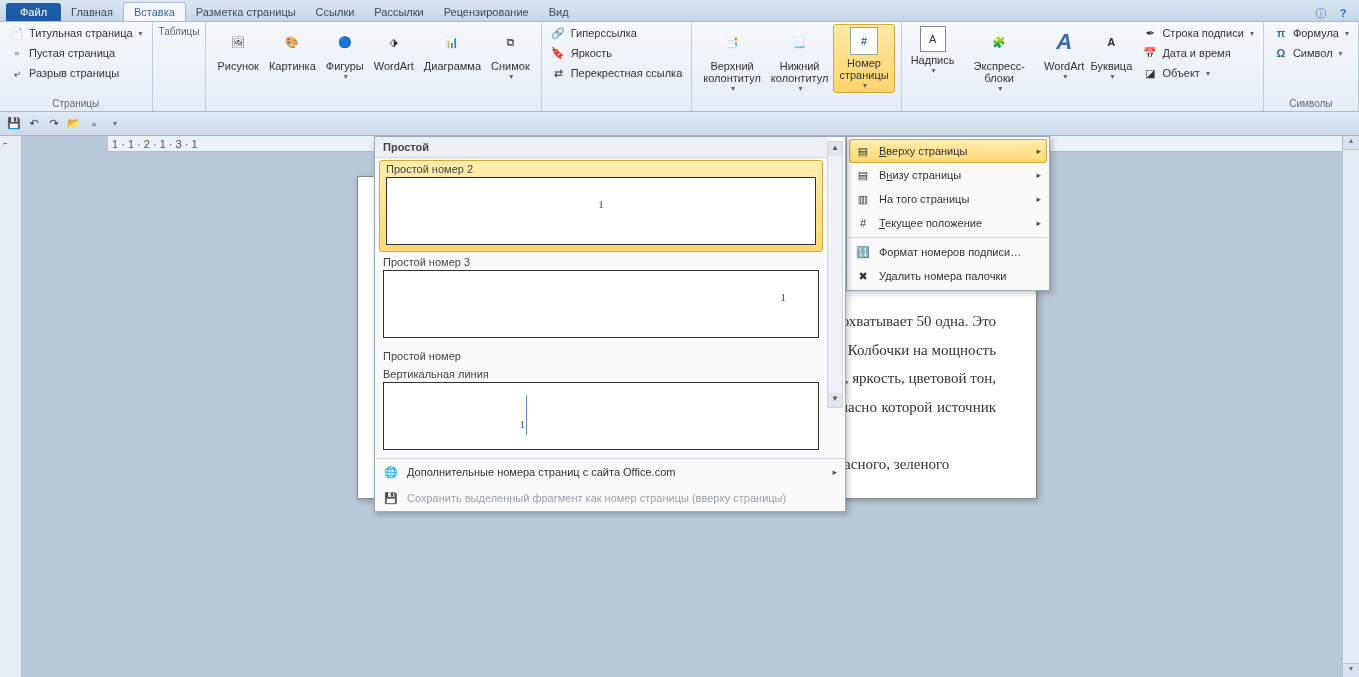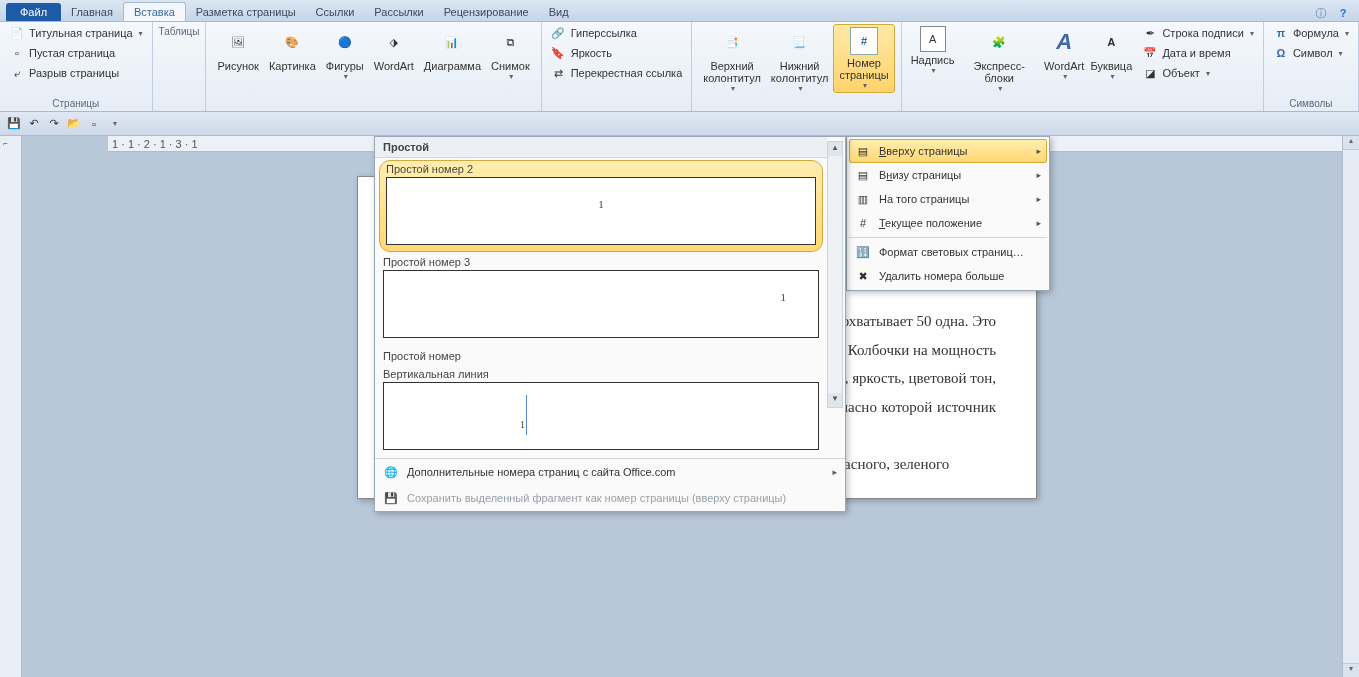--- a/index.html
+++ b/index.html
@@ -52,21 +52,21 @@
 .gallery { position: absolute; left: 352px; top: 0; width: 472px; background: #fafafa; border: 1px solid #9aa8ba; box-shadow: 2px 2px 6px rgba(0,0,0,.25); font-size: 11px; }
 .gallery .ghdr { background: #ecf0f5; padding: 4px 8px; font-weight: bold; color: #444; border-bottom: 1px solid #d0d6df; }
 .gallery .gsec { padding: 4px 8px; font-weight: normal; color: #444; }
 .gallery .gitem { padding: 2px 8px 8px; color: #444; }
 .gallery .preview { border: 1px solid #333; background: #fff; height: 68px; margin-top: 2px; position: relative; }
 .gallery .preview.pleft::after { content: "1"; position: absolute; top: 20px; left: 52px; font-family: serif; font-size: 11px; }
 .gallery .preview.pcenter::after { content: "1"; position: absolute; top: 20px; left: 50%; transform: translateX(-50%); font-family: serif; font-size: 11px; }
 .gallery .preview.pright::after { content: "1"; position: absolute; top: 20px; right: 32px; font-family: serif; font-size: 11px; }
 .gallery .preview.pvline::before { content: ""; position: absolute; top: 12px; left: 142px; width: 1px; height: 40px; background: #5a8ad0; }
 .gallery .preview.pvline::after { content: "1"; position: absolute; top: 36px; left: 136px; font-family: serif; font-size: 10px; }
-.gallery .gitem.hl { background: linear-gradient(#ffeeb0, #ffd872); border: 1px solid #d4a93c; border-radius: 11px; margin: 2px 4px; padding: 2px 6px 6px; }
+.gallery .gitem.hl { background: linear-gradient(#ffeeb0, #ffd872); border: 1px solid #d4a93c; border-radius: 3px; margin: 2px 4px; padding: 2px 6px 6px; }
 .gallery .gscroll { position: absolute; right: 2px; top: 4px; width: 16px; bottom: 50px; background: #eef1f6; border: 1px solid #cbd3dd; }
 .gallery .gscroll .up, .gallery .gscroll .dn { height: 14px; text-align: center; font-size: 9px; color: #555; background: #e0e6ee; }
 .gallery .gscroll .dn { position: absolute; bottom: 0; left: 0; right: 0; }
 .gallery .gfoot { border-top: 1px solid #d0d6df; }
 .gallery .gfoot .mi { display: flex; align-items: center; gap: 8px; padding: 5px 8px; }
 .gallery .gfoot .mi.disabled { color: #9aa0a8; }
 .gallery .gfoot .arrow { margin-left: auto; font-size: 9px; color: #555; }
 .gallery .scrollbody { position: relative; max-height: 440px; overflow: hidden; padding-right: 18px; }
 
 .und { text-decoration: underline; }
@@ -284,25 +284,25 @@
           <span class="arrow">▸</span>
         </div>
       <div class="mi">
           <span class="mic">#</span>
           <span><span class="und">Т</span>екущее положение</span>
           <span class="arrow">▸</span>
         </div>
       <hr>
       <div class="mi">
           <span class="mic">🔢</span>
-          <span>Формат световых страниц…</span>
+          <span>Формат номеров подписи…</span>
         </div>
       <div class="mi">
           <span class="mic">✖</span>
-          <span>Удалить номера больше</span>
+          <span>Удалить номера палочки</span>
         </div>
     </div>
 
     <div class="gallery">
       <div class="scrollbody">
         <div class="ghdr">Простой</div>
         <div class="gitem hl">
           <span>Простой номер 2</span>
           <div class="preview pcenter"></div>
         </div>

